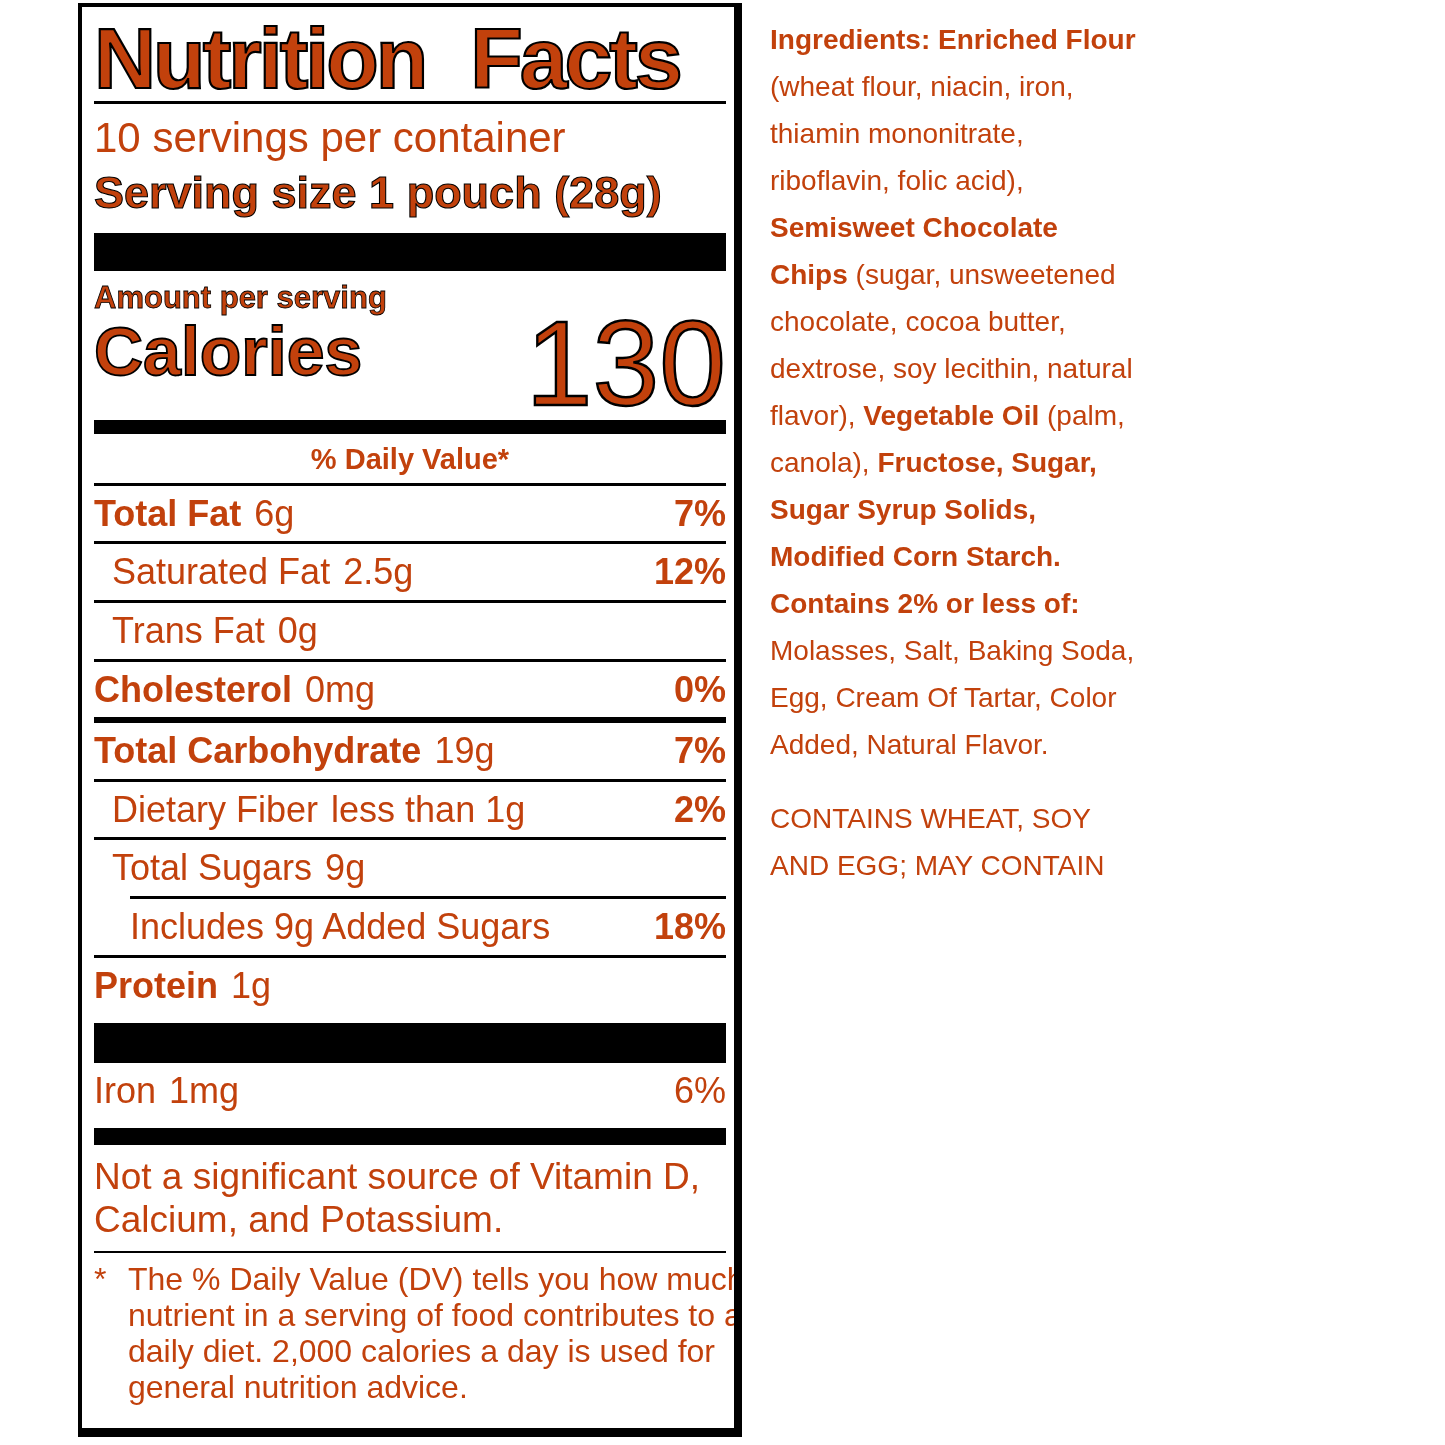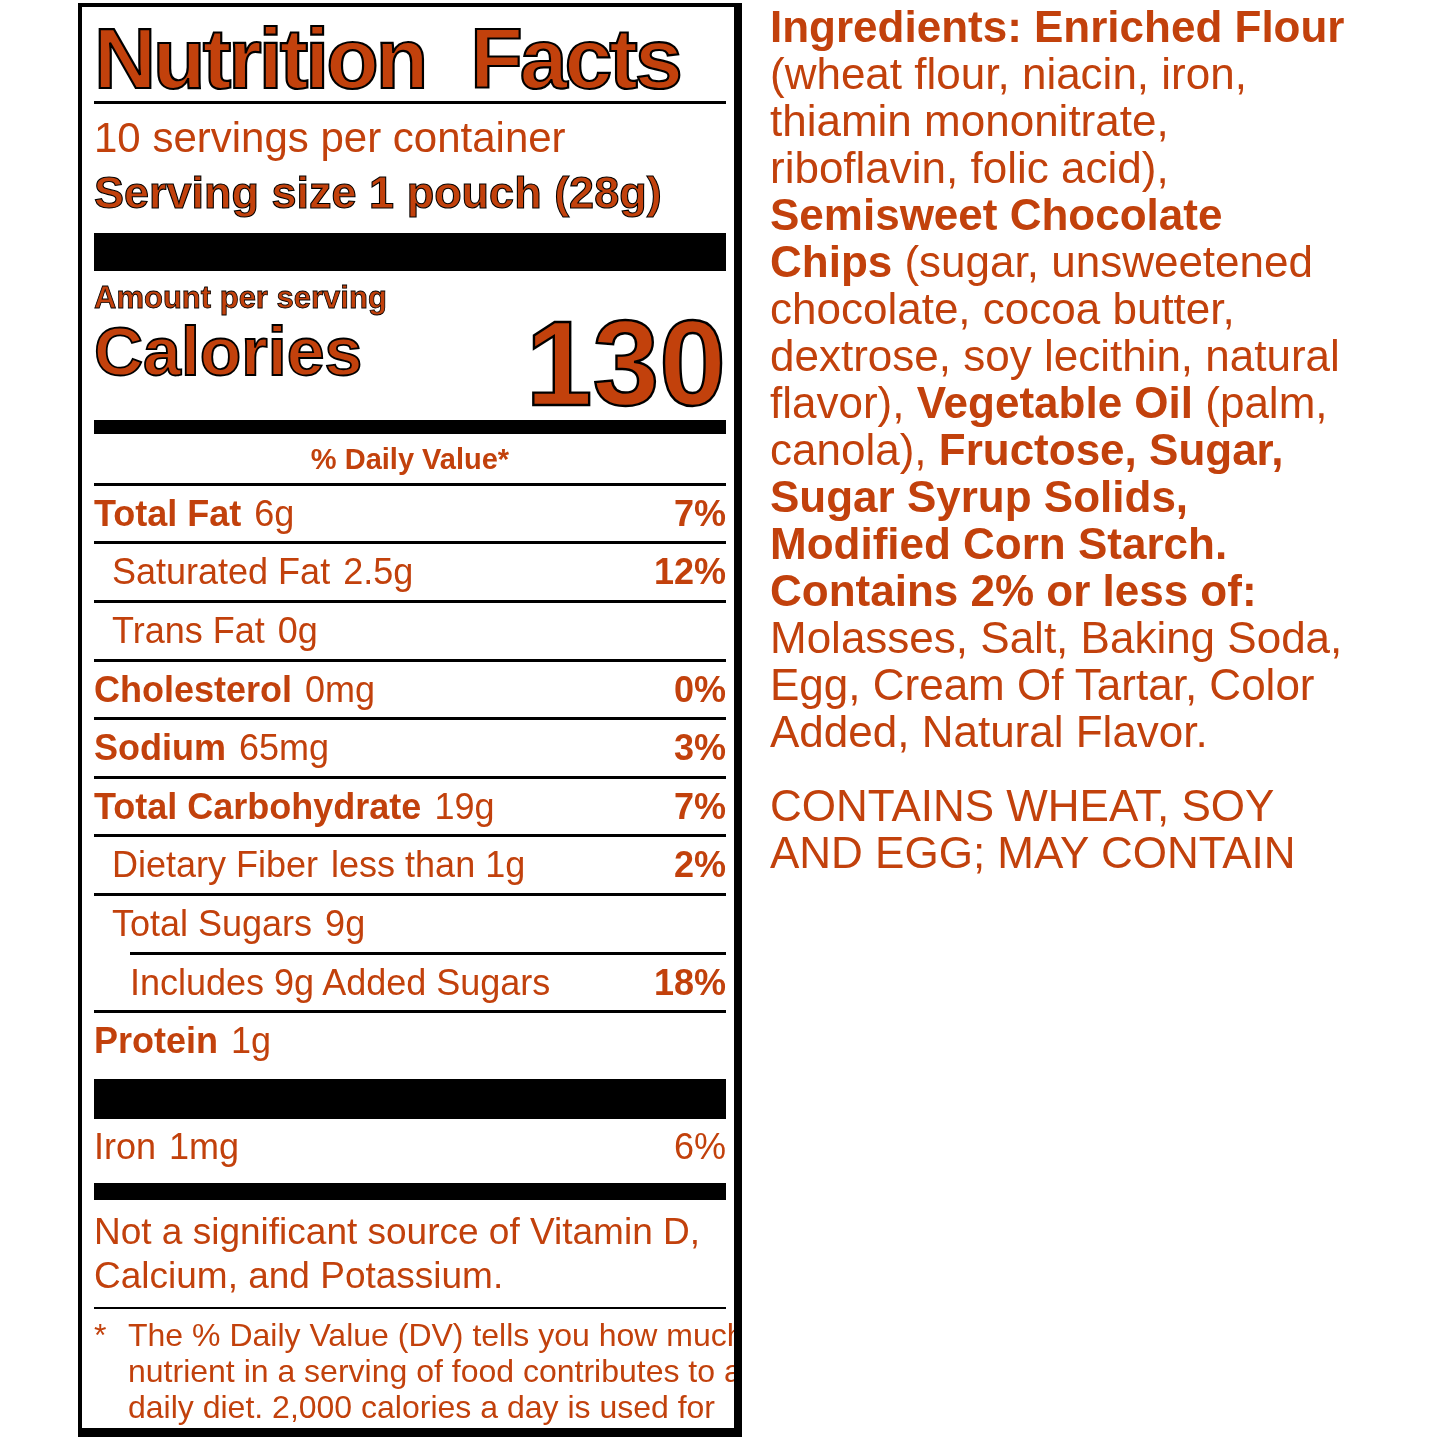--- a/index.html
+++ b/index.html
@@ -18,21 +18,21 @@
   .serv-size{font-size:45px;font-weight:700;line-height:1.2;margin-top:3px;
              -webkit-text-stroke:1.1px #000;white-space:nowrap;}
   .bar{background:#000;}
   .bar-1{height:38px;margin-top:13px;}
   .bar-2{height:14px;margin-top:9px;}
   .bar-3{height:40px;margin-top:4px;}
   .bar-4{height:17px;margin-top:9px;}
   .amount{font-size:31px;font-weight:700;line-height:1.1;margin-top:10px;-webkit-text-stroke:0.8px #000;}
   .cal-row{display:flex;justify-content:space-between;align-items:flex-start;margin-top:2px;}
   .cal-label{font-size:68px;font-weight:700;line-height:1.0;-webkit-text-stroke:1.8px #000;}
-  .cal-value{font-size:120px;font-weight:700;line-height:0.78;-webkit-text-stroke:2.4px #000;}
+  .cal-value{font-size:120px;font-weight:400;line-height:0.78;-webkit-text-stroke:2.4px #000;}
   .dv-header{font-size:29px;font-weight:700;text-align:center;line-height:1.2;margin:8px 0 6px 0;}
 
   .nrow{display:flex;justify-content:space-between;align-items:baseline;
         font-size:36px;line-height:1.1;padding:8px 0;}
   .nrow.indent1{padding-left:18px;}
   .nrow.indent2{padding-left:36px;}
   .nrow.last{padding-bottom:14px;}
   .nleft{white-space:pre;}
   .nname.b{font-weight:700;}
   .namt{margin-left:13px;}
@@ -40,21 +40,21 @@
   .ndv.reg{font-weight:400;}
   .sep{border-top:3px solid #000;}
   .sep-indent{margin-left:36px;}
 
   .notsig{font-size:37px;line-height:1.18;margin:10px 0 9px 0;}
   .footnote{display:flex;font-size:32px;line-height:36px;margin-top:8px;}
   .fn-star{width:34px;flex:0 0 34px;}
   .fn-line{white-space:nowrap;}
 
   
-  .ing{position:absolute;left:770px;top:3px;width:668px;font-size:44px;line-height:47px;}
+  .ing{position:absolute;left:770px;top:16px;width:668px;font-size:28px;line-height:47px;}
   .iline{white-space:pre;}
   .b2{font-weight:700;}
   .allergen{margin-top:27px;font-weight:400;}
   .aline{white-space:nowrap;}
 </style>
 </head>
 <body>
 
 <div class="canvas">
 
@@ -86,24 +86,20 @@
         <div class="nrow indent1">
           <span class="nleft"><span class="nname">Trans Fat</span><span class="namt">0g</span></span>
           <span class="ndv"></span>
         </div>
         <div class="sep"></div>
         <div class="nrow indent0">
           <span class="nleft"><span class="nname b">Cholesterol</span><span class="namt">0mg</span></span>
           <span class="ndv">0%</span>
         </div>
         <div class="sep"></div>
-        <div class="nrow indent0">
-          <span class="nleft"><span class="nname b">Sodium</span><span class="namt">65mg</span></span>
-          <span class="ndv">3%</span>
-        </div>
         <div class="sep"></div>
         <div class="nrow indent0">
           <span class="nleft"><span class="nname b">Total Carbohydrate</span><span class="namt">19g</span></span>
           <span class="ndv">7%</span>
         </div>
         <div class="sep"></div>
         <div class="nrow indent1">
           <span class="nleft"><span class="nname">Dietary Fiber</span><span class="namt">less than 1g</span></span>
           <span class="ndv">2%</span>
         </div>

